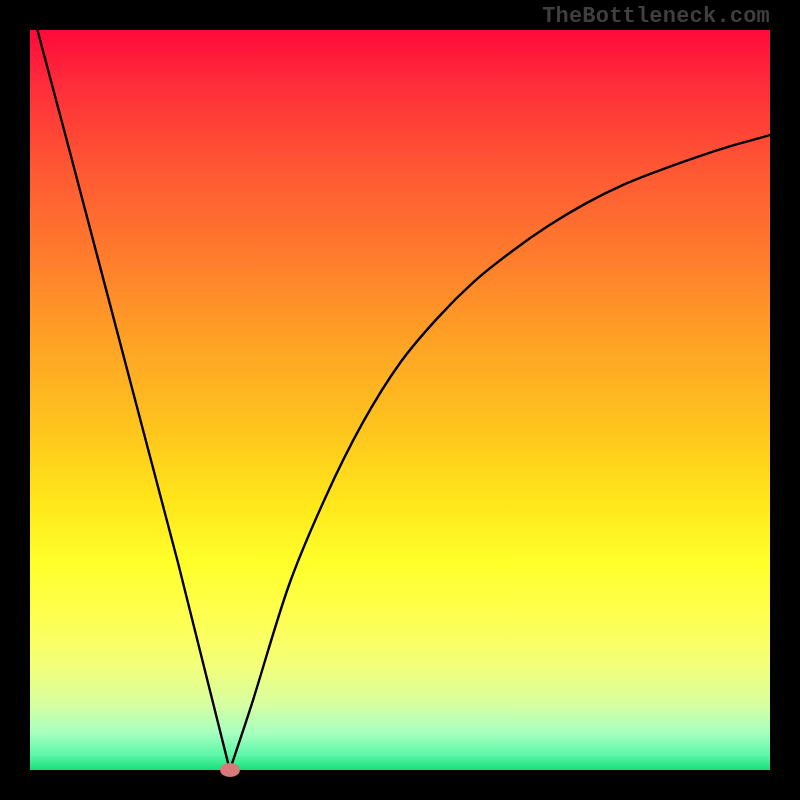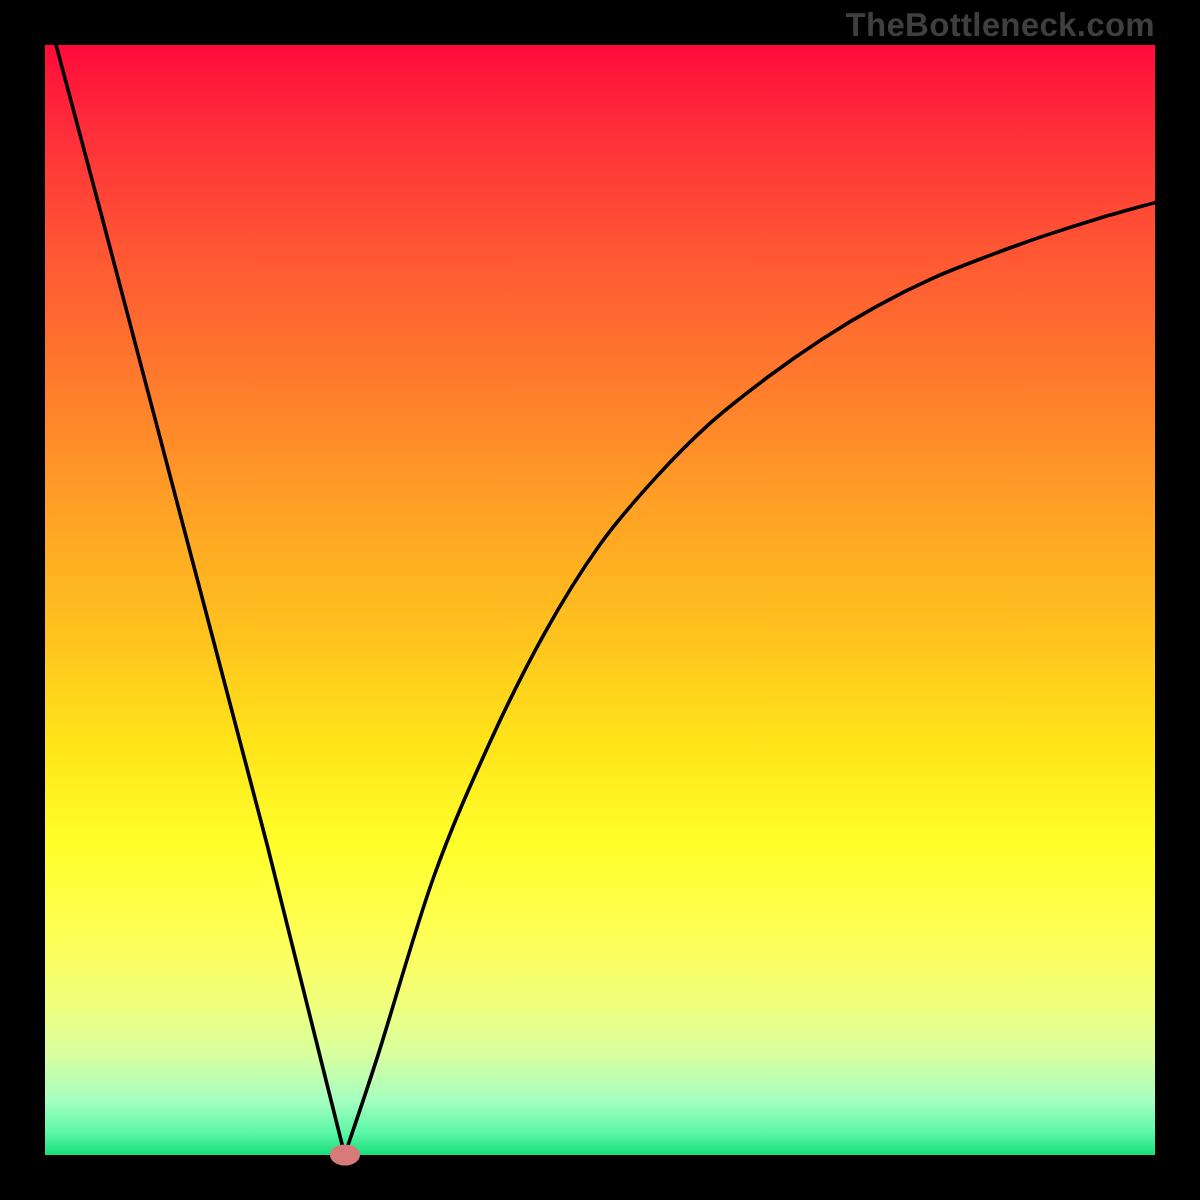--- a/index.html
+++ b/index.html
@@ -39,21 +39,21 @@
       #d7ffa0 91%,
       #a7ffc0 95%,
       #5cf7a8 98%,
       #18dd7a 100%
     );
   }
   .watermark {
     position: absolute;
     top: 4px;
     right: 30px;
-    font-family: Liberation Sans, sans-serif;
+    font-family: Liberation Mono, monospace;
     font-size: 22px;
     font-weight: 600;
     color: #3f3f3f;
     letter-spacing: 0.2px;
   }
   svg.curve {
     position: absolute;
     top: 0;
     left: 0;
     width: 740px;

